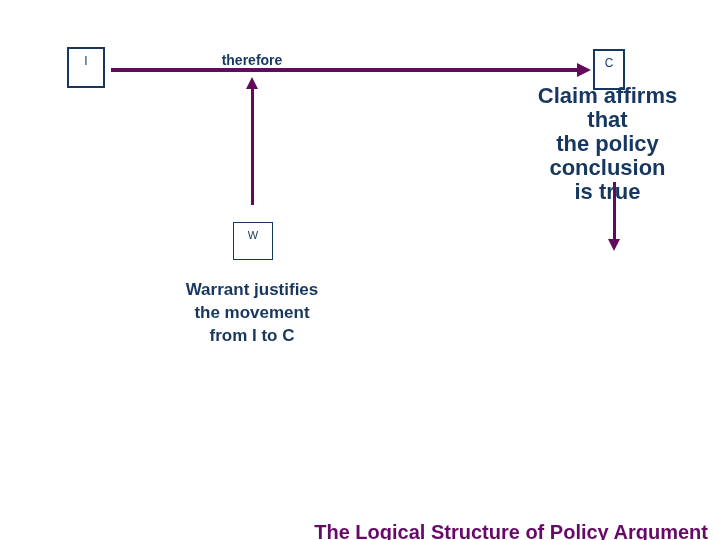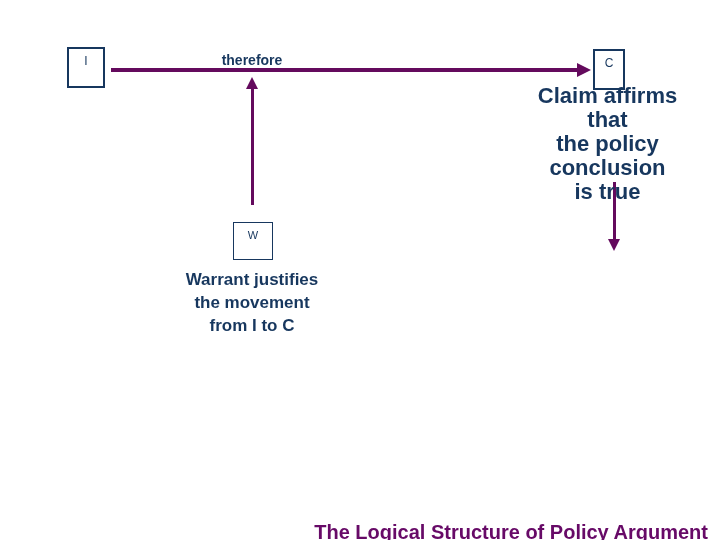--- a/index.html
+++ b/index.html
@@ -78,21 +78,21 @@
   
   .annotation {
     position: absolute;
     color: var(--navy, #17375E);
     font-weight: bold;
     text-align: center;
     white-space: pre-line;
   }
   #annotation-information { left: 5px;   top: 96px;  width: 180px; font-size: 16px; line-height: 21px; }
   #annotation-claim       { left: 517px; top: 84px;  width: 181px; font-size: 22px; line-height: 24px; }
-  #annotation-warrant     { left: 152px; top: 268px; width: 200px; font-size: 17px; line-height: 23px; }
+  #annotation-warrant     { left: 152px; top: 278px; width: 200px; font-size: 17px; line-height: 23px; }
   #annotation-sequent     { left: 527px; top: 245px; width: 180px; font-size: 17px; line-height: 23px; }
 
   
   .slide-title {
     position: absolute;
     left: 280px;
     top: 521px;
     width: 428px;
     text-align: right;
     color: var(--title_purple, #670A67);

